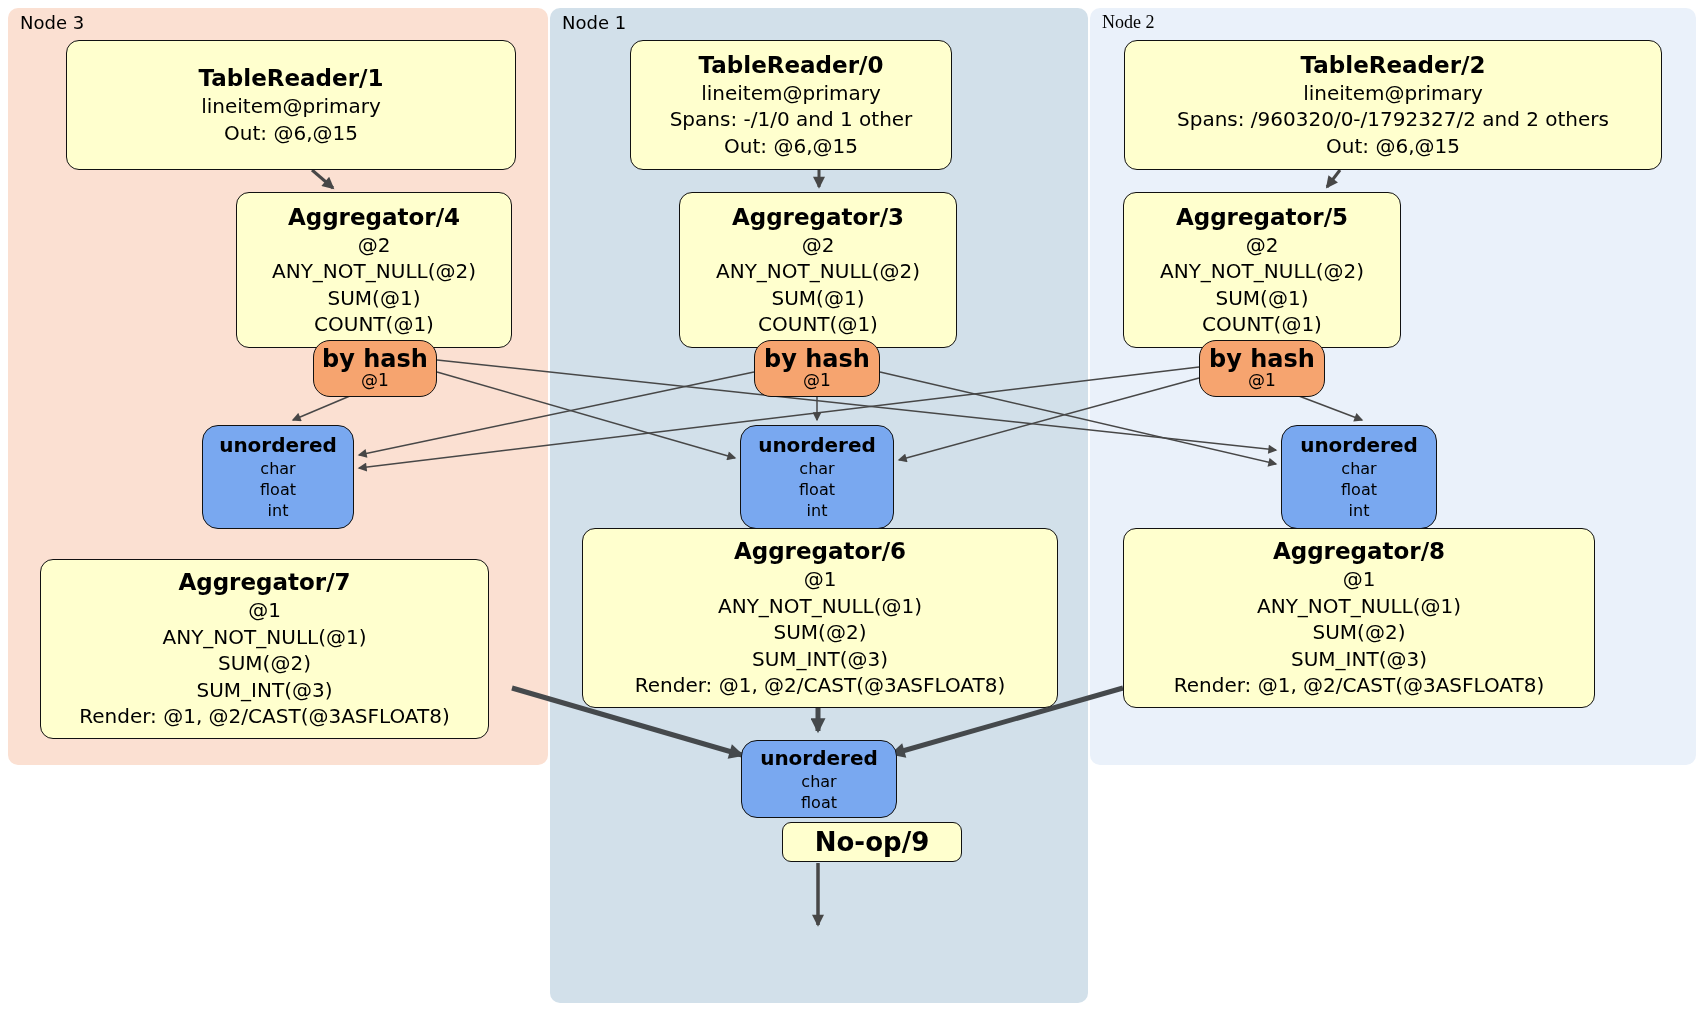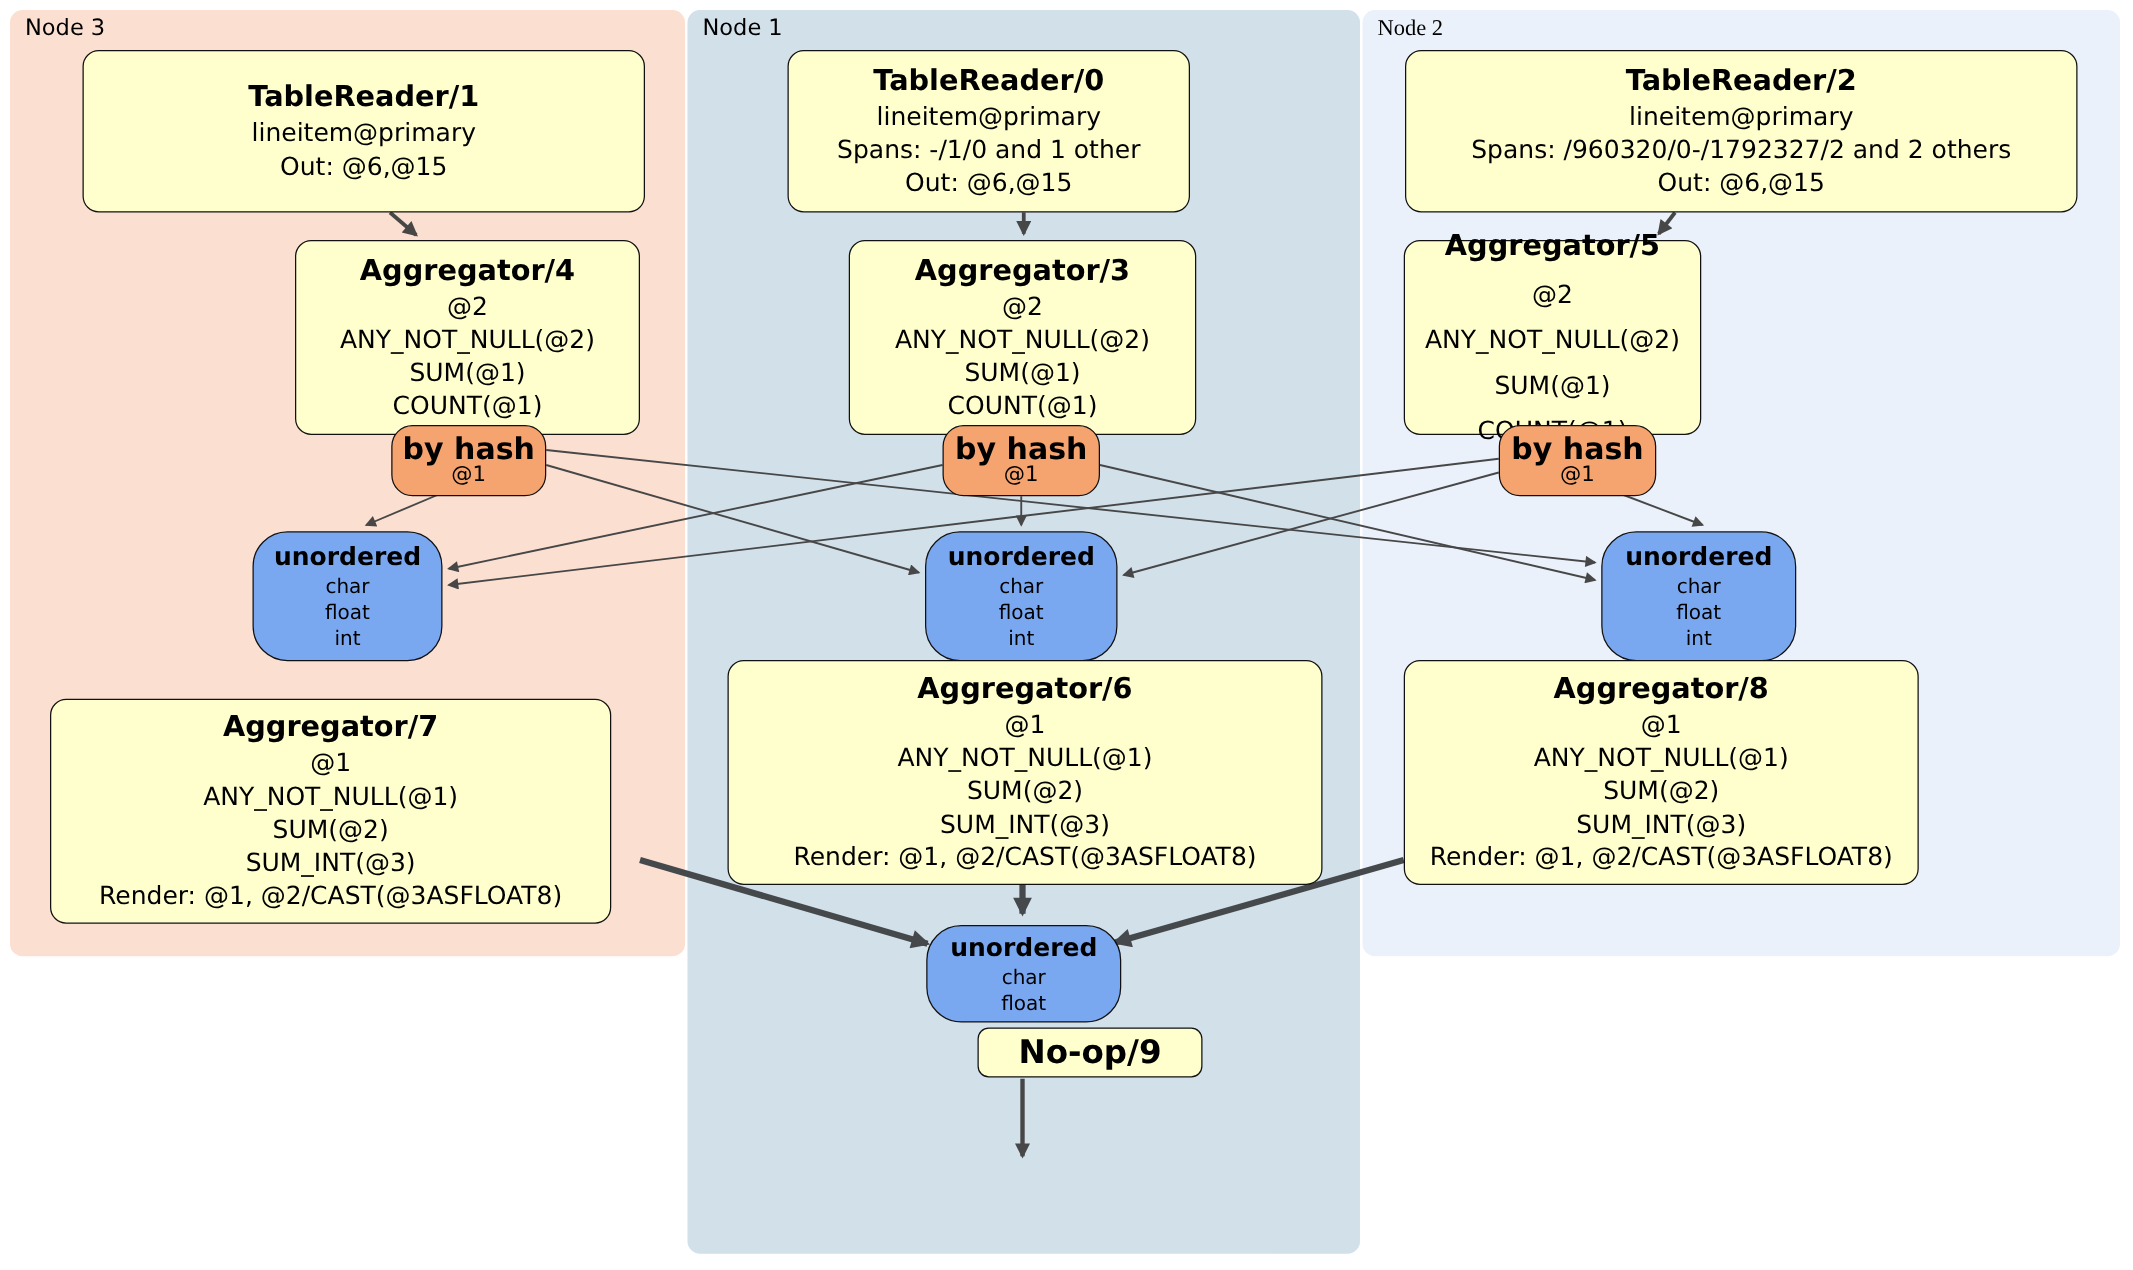--- a/index.html
+++ b/index.html
@@ -15,21 +15,21 @@
     background:#ffffce; border:1.4px solid #111;
     display:flex; flex-direction:column; justify-content:center; align-items:center;
     text-align:center;
   }
   .opbox   { border-radius:13px; }
   .title   { font-weight:700; font-size:23px; line-height:29px; white-space:nowrap; }
   .line    { font-size:20px; line-height:26.5px; white-space:nowrap; }
   .router  { background:#f6a46f; border-radius:17px; }
   .router .title { font-size:24px; line-height:24px; }
   .router .sub   { font-size:17px; line-height:19px; }
-  .sync    { background:#79a8f0; border-radius:28px; }
+  .sync    { background:#79a8f0; border-radius:16px; }
   .sync .title   { font-size:20px; line-height:25px; }
   .sync .type    { font-size:16px; line-height:21px; }
   .small-op { border-radius:9px; }
   .small-op .title { font-size:26px; line-height:30px; }
 </style>
 </head>
 <body>
 
 <div class="canvas">
 
@@ -154,41 +154,41 @@
     <div class="line">Render: @1, @2/CAST(@3ASFLOAT8)</div>
   </div>
 
   <div class="nodebox opbox" style="left:1124px;top:40px;width:538px;height:130px;">
     <div class="title">TableReader/2</div>
     <div class="line">lineitem@primary</div>
     <div class="line">Spans: /960320/0-/1792327/2 and 2 others</div>
     <div class="line">Out: @6,@15</div>
   </div>
 
-  <div class="nodebox opbox" style="left:1123px;top:192px;width:238px;height:156px;gap:10px;">
+  <div class="nodebox opbox" style="left:1123px;top:192px;width:278px;height:156px;">
     <div class="title">Aggregator/5</div>
     <div class="line">@2</div>
     <div class="line">ANY_NOT_NULL(@2)</div>
     <div class="line">SUM(@1)</div>
     <div class="line">COUNT(@1)</div>
   </div>
 
   <div class="nodebox router" style="left:1199px;top:340px;width:126px;height:57px;">
     <div class="title">by hash</div>
     <div class="sub">@1</div>
   </div>
 
   <div class="nodebox sync" style="left:1281px;top:425px;width:156px;height:104px;">
     <div class="title">unordered</div>
     <div class="type">char</div>
     <div class="type">float</div>
     <div class="type">int</div>
   </div>
 
-  <div class="nodebox opbox" style="left:1123px;top:528px;width:412px;height:180px;">
+  <div class="nodebox opbox" style="left:1123px;top:528px;width:472px;height:180px;">
     <div class="title">Aggregator/8</div>
     <div class="line">@1</div>
     <div class="line">ANY_NOT_NULL(@1)</div>
     <div class="line">SUM(@2)</div>
     <div class="line">SUM_INT(@3)</div>
     <div class="line">Render: @1, @2/CAST(@3ASFLOAT8)</div>
   </div>
 
   <div class="nodebox sync" style="left:741px;top:740px;width:156px;height:78px;">
     <div class="title">unordered</div>

